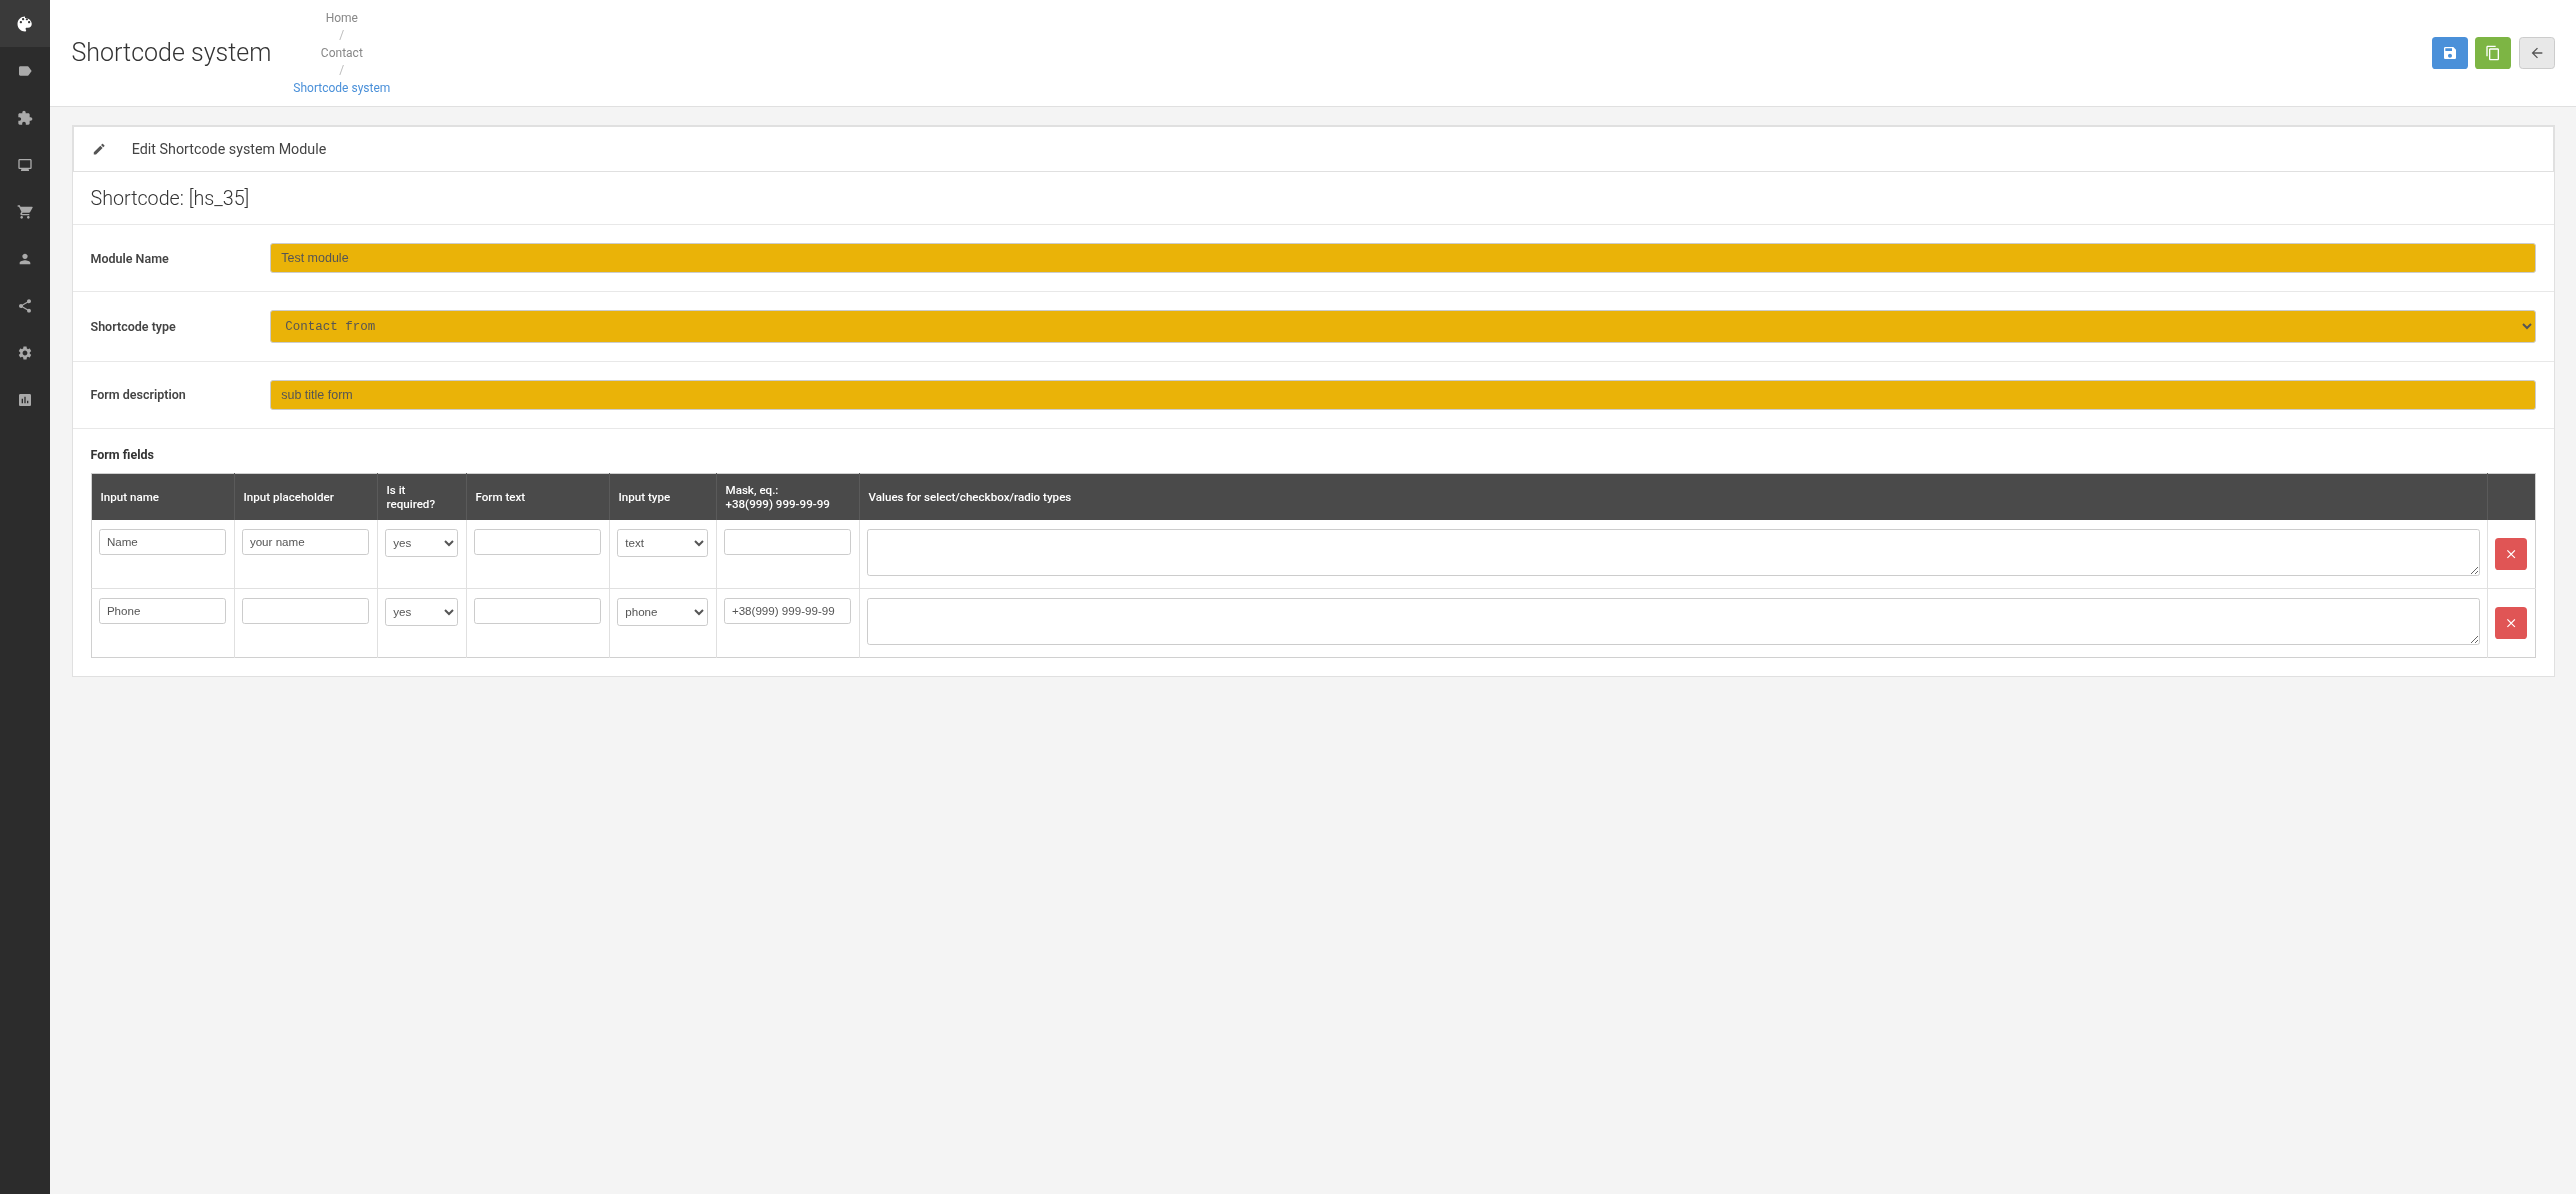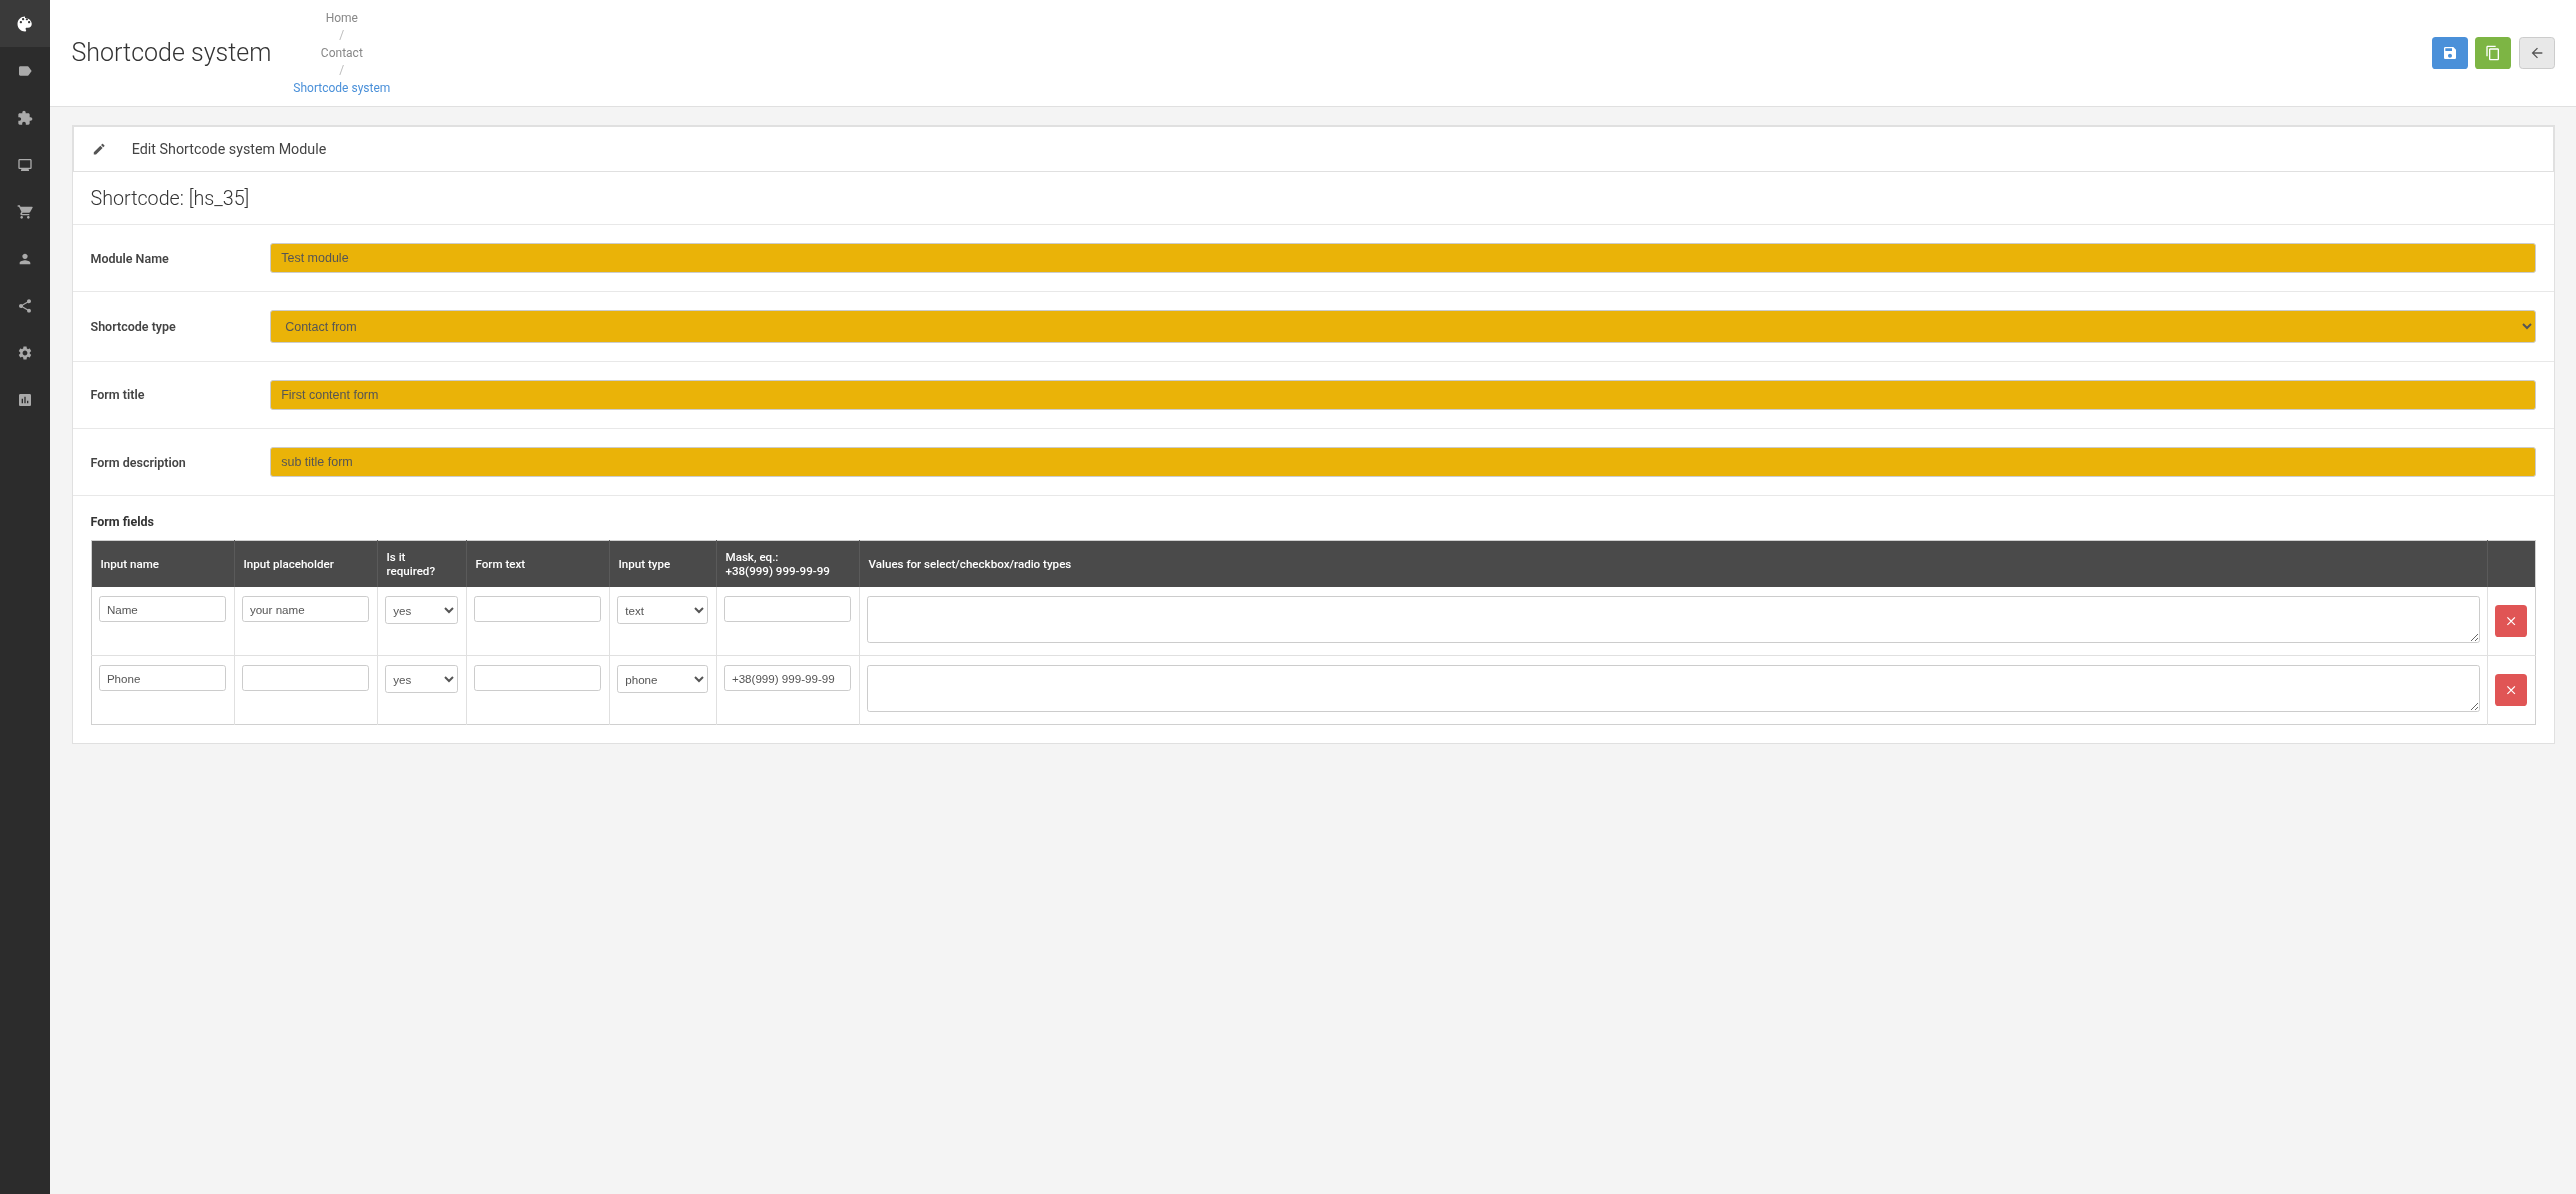--- a/index.html
+++ b/index.html
@@ -123,20 +123,21 @@
       border: 0.9px solid #ccc;
       border-radius: 3px;
       font-size: 12.5px;
       color: #555;
       background: #eab308;
       outline: none;
     }
 
     select.form-control {
       appearance: auto;
+      font-family: Liberation Mono, monospace;
     }
 
     
     .form-fields-section {
       padding: 18px;
     }
     .form-fields-title {
       font-size: 12.5px;
       font-weight: 700;
       color: #333;
@@ -325,24 +326,20 @@
 
       <div class="form-section">
         <label class="form-label">Shortcode type</label>
         <select class="form-control">
           <option>Contact from</option>
           <option>Gallery</option>
           <option>Slider</option>
         </select>
       </div>
 
-      <div class="form-section">
-        <label class="form-label">Form title</label>
-        <input type="text" class="form-control" value="First content form" style="">
-      </div>
 
       <div class="form-section">
         <label class="form-label">Form description</label>
         <input type="text" class="form-control" value="sub title form" style="">
       </div>
 
       <div class="form-fields-section">
         <div class="form-fields-title">Form fields</div>
 
         <table class="fields-table">

